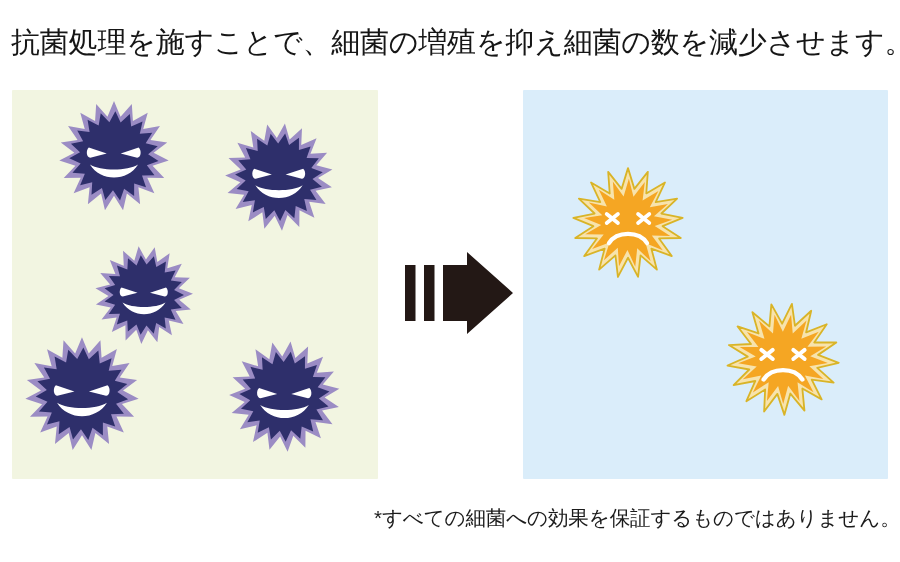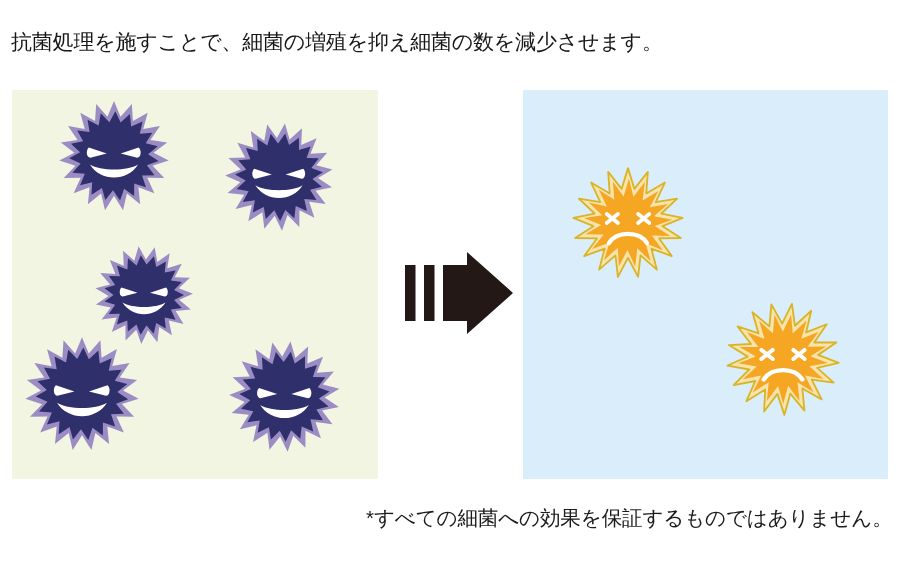--- a/index.html
+++ b/index.html
@@ -24,21 +24,21 @@
     background: #ffffff;
   }
 
   
   .headline {
     position: absolute;
     left: 11px;
     top: 20px;
     width: 880px;
     height: 44px;
-    font-size: 21px;
+    font-size: 29px;
     line-height: 44px;
     letter-spacing: -0.2px;
     font-weight: 500;
     color: #161616;
     white-space: nowrap;
   }
 
   
   .panel {
     position: absolute;
@@ -80,21 +80,21 @@
   }
   .arrow-group svg {
     display: block;
     width: 100%;
     height: 100%;
   }
 
   
   .footnote {
     position: absolute;
-    left: 366px;
+    left: 374px;
     top: 503px;
     width: 520px;
     height: 30px;
     font-size: 20.5px;
     line-height: 30px;
     letter-spacing: -0.1px;
     color: #1b1b1b;
     white-space: nowrap;
     text-align: center;
   }

